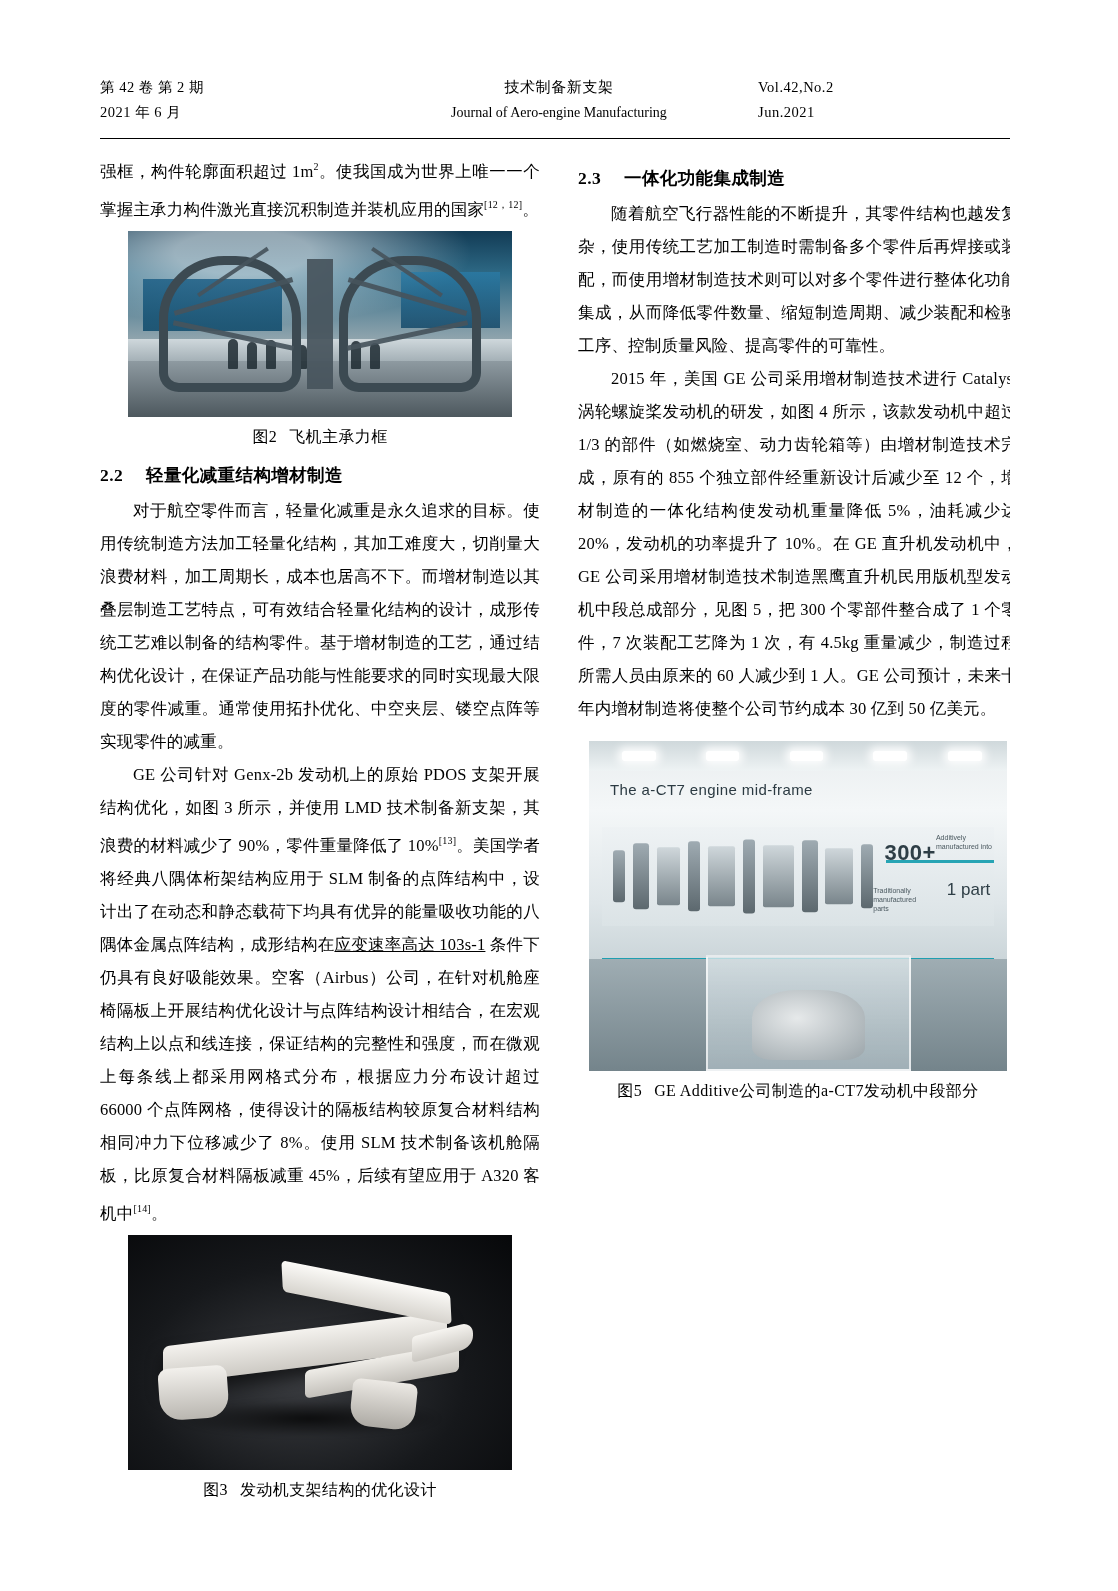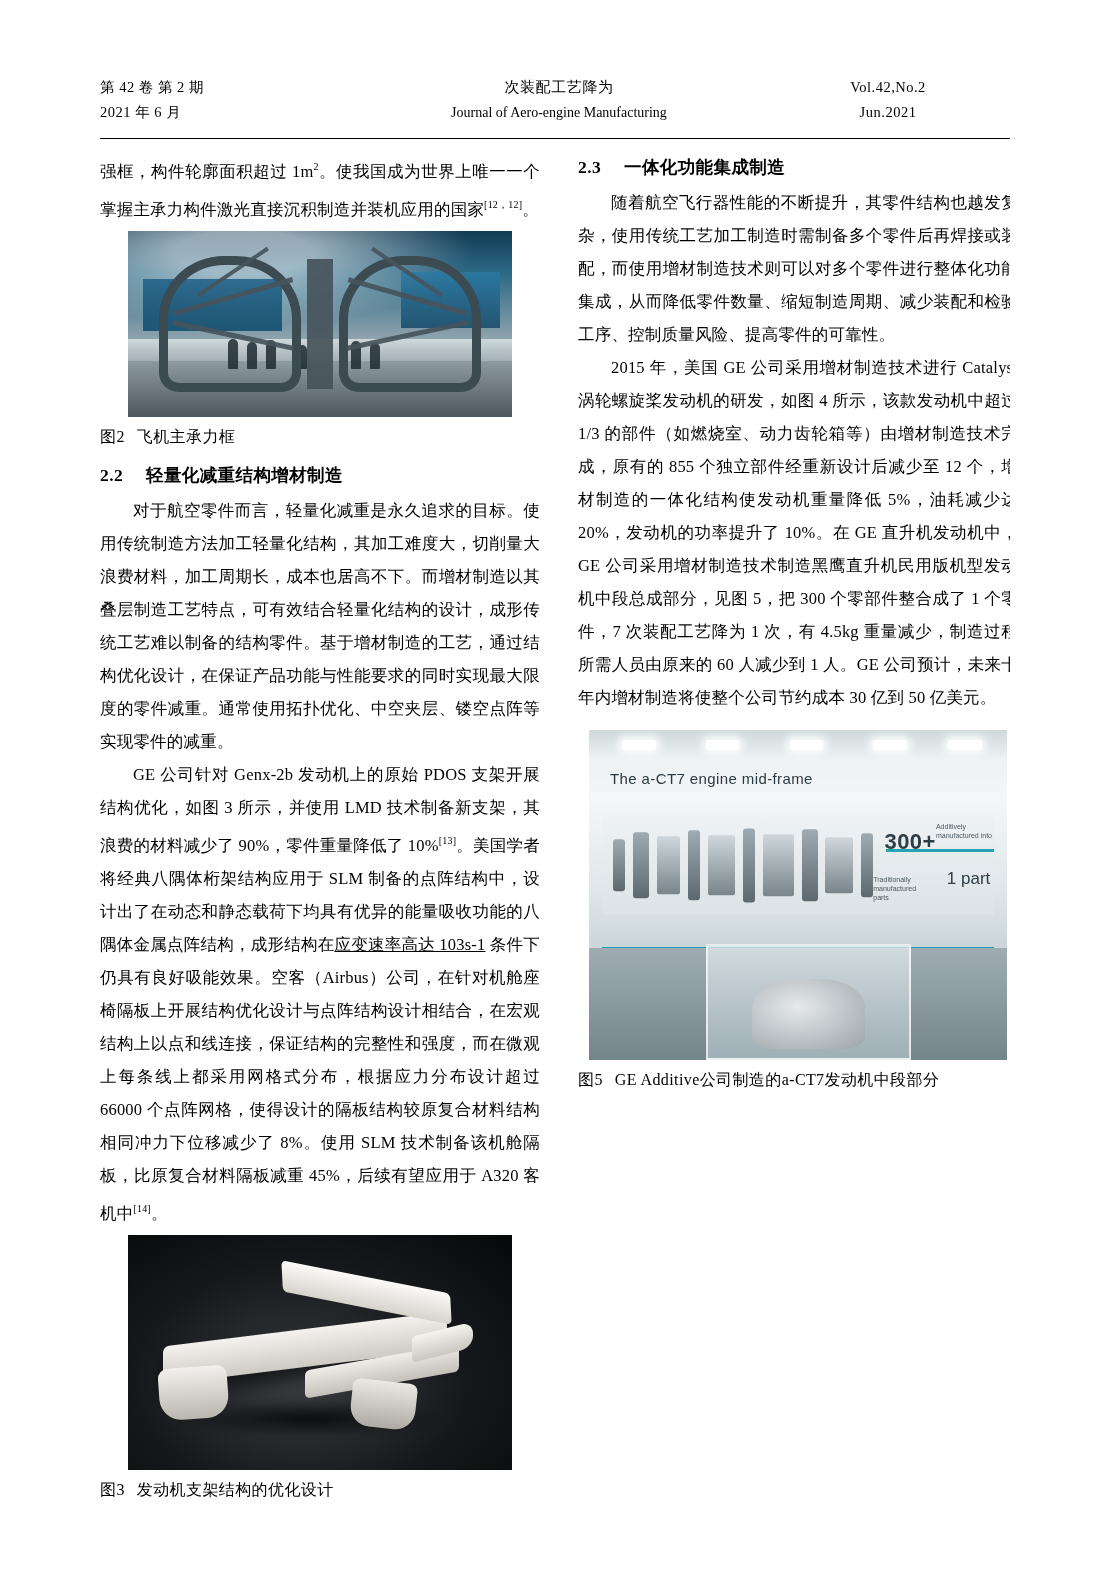--- a/index.html
+++ b/index.html
@@ -30,21 +30,21 @@
     align-items: baseline;
     justify-content: space-between;
     height: 25px;
   }
   .hdr-left, .hdr-right {
     font-size: 14.5px;
     letter-spacing: 0.5px;
     white-space: nowrap;
   }
   .hdr-left { width: 260px; text-align: left; }
-  .hdr-right { width: 260px; text-align: center; }
+  .hdr-right { width: 260px; text-align: left; }
   .hdr-center {
     flex: 1;
     text-align: center;
     font-size: 14.5px;
     white-space: nowrap;
   }
   .hdr-center.cn { font-size: 15px; letter-spacing: 0.6px; }
   .hdr-center.en { font-size: 14px; }
   .header-rule {
     position: absolute;
@@ -84,21 +84,21 @@
   }
   h2.sec .num { display: inline-block; min-width: 46px; }
 
   sup { font-size: 10px; vertical-align: super; }
   .u { text-decoration: underline; }
 
   
   .fig { margin: 6px 0 0 0; }
   .fig-cap {
     font-size: 16px;
-    text-align: left;
+    text-align: center;
     margin-top: 7px;
     letter-spacing: 0.4px;
     line-height: 26px;
   }
   .fig-cap .gap { display: inline-block; width: 12px; }
 
   .photo {
     position: relative;
     overflow: hidden;
     background: #6a6f73;
@@ -315,21 +315,21 @@
   }
 </style>
 </head>
 <body>
 
 <div class="page">
 
   <div class="header">
     <div class="header-row">
       <div class="hdr-left">第 42 卷    第 2 期</div>
-      <div class="hdr-center cn">次装配工艺降为</div>
+      <div class="hdr-center cn">技术制备新支架</div>
       <div class="hdr-right">Vol.42,No.2</div>
     </div>
     <div class="header-row">
       <div class="hdr-left">2021 年 6 月</div>
       <div class="hdr-center en">Journal of Aero-engine Manufacturing</div>
       <div class="hdr-right">Jun.2021</div>
     </div>
   </div>
   <div class="header-rule"></div>
 
@@ -391,21 +391,21 @@
         <div class="f3-part f3-tip"></div>
       </div>
       <div class="fig-cap">
         <span>图3</span><span class="gap"></span><span>发动机支架结构的优化设计</span>
       </div>
     </div>
   </div>
 
   <div class="col col-right">
 
-    <h2 class="sec" style="margin-top:0">
+    <h2 class="sec" style="margin-top:11px">
       <span class="num">2.3</span><span>一体化功能集成制造</span>
     </h2>
 
     <p class="body">随着航空飞行器性能的不断提升，其零件结构也越发复杂，使用传统工艺加工制造时需制备多个零件后再焊接或装配，而使用增材制造技术则可以对多个零件进行整体化功能集成，从而降低零件数量、缩短制造周期、减少装配和检验工序、控制质量风险、提高零件的可靠性。</p>
     <p class="body">2015 年，美国 GE 公司采用增材制造技术进行 Catalyst 涡轮螺旋桨发动机的研发，如图 4 所示，该款发动机中超过 1/3 的部件（如燃烧室、动力齿轮箱等）由增材制造技术完成，原有的 855 个独立部件经重新设计后减少至 12 个，增材制造的一体化结构使发动机重量降低 5%，油耗减少达 20%，发动机的功率提升了 10%。在 GE 直升机发动机中，GE 公司采用增材制造技术制造黑鹰直升机民用版机型发动机中段总成部分，见图 5，把 300 个零部件整合成了 1 个零件，7 次装配工艺降为 1 次，有 4.5kg 重量减少，制造过程所需人员由原来的 60 人减少到 1 人。GE 公司预计，未来十年内增材制造将使整个公司节约成本 30 亿到 50 亿美元。</p>
 
 
     <div class="fig" style="margin-top:16px">
       <div class="photo fig5-box">
         <div class="f5-wall"></div>

